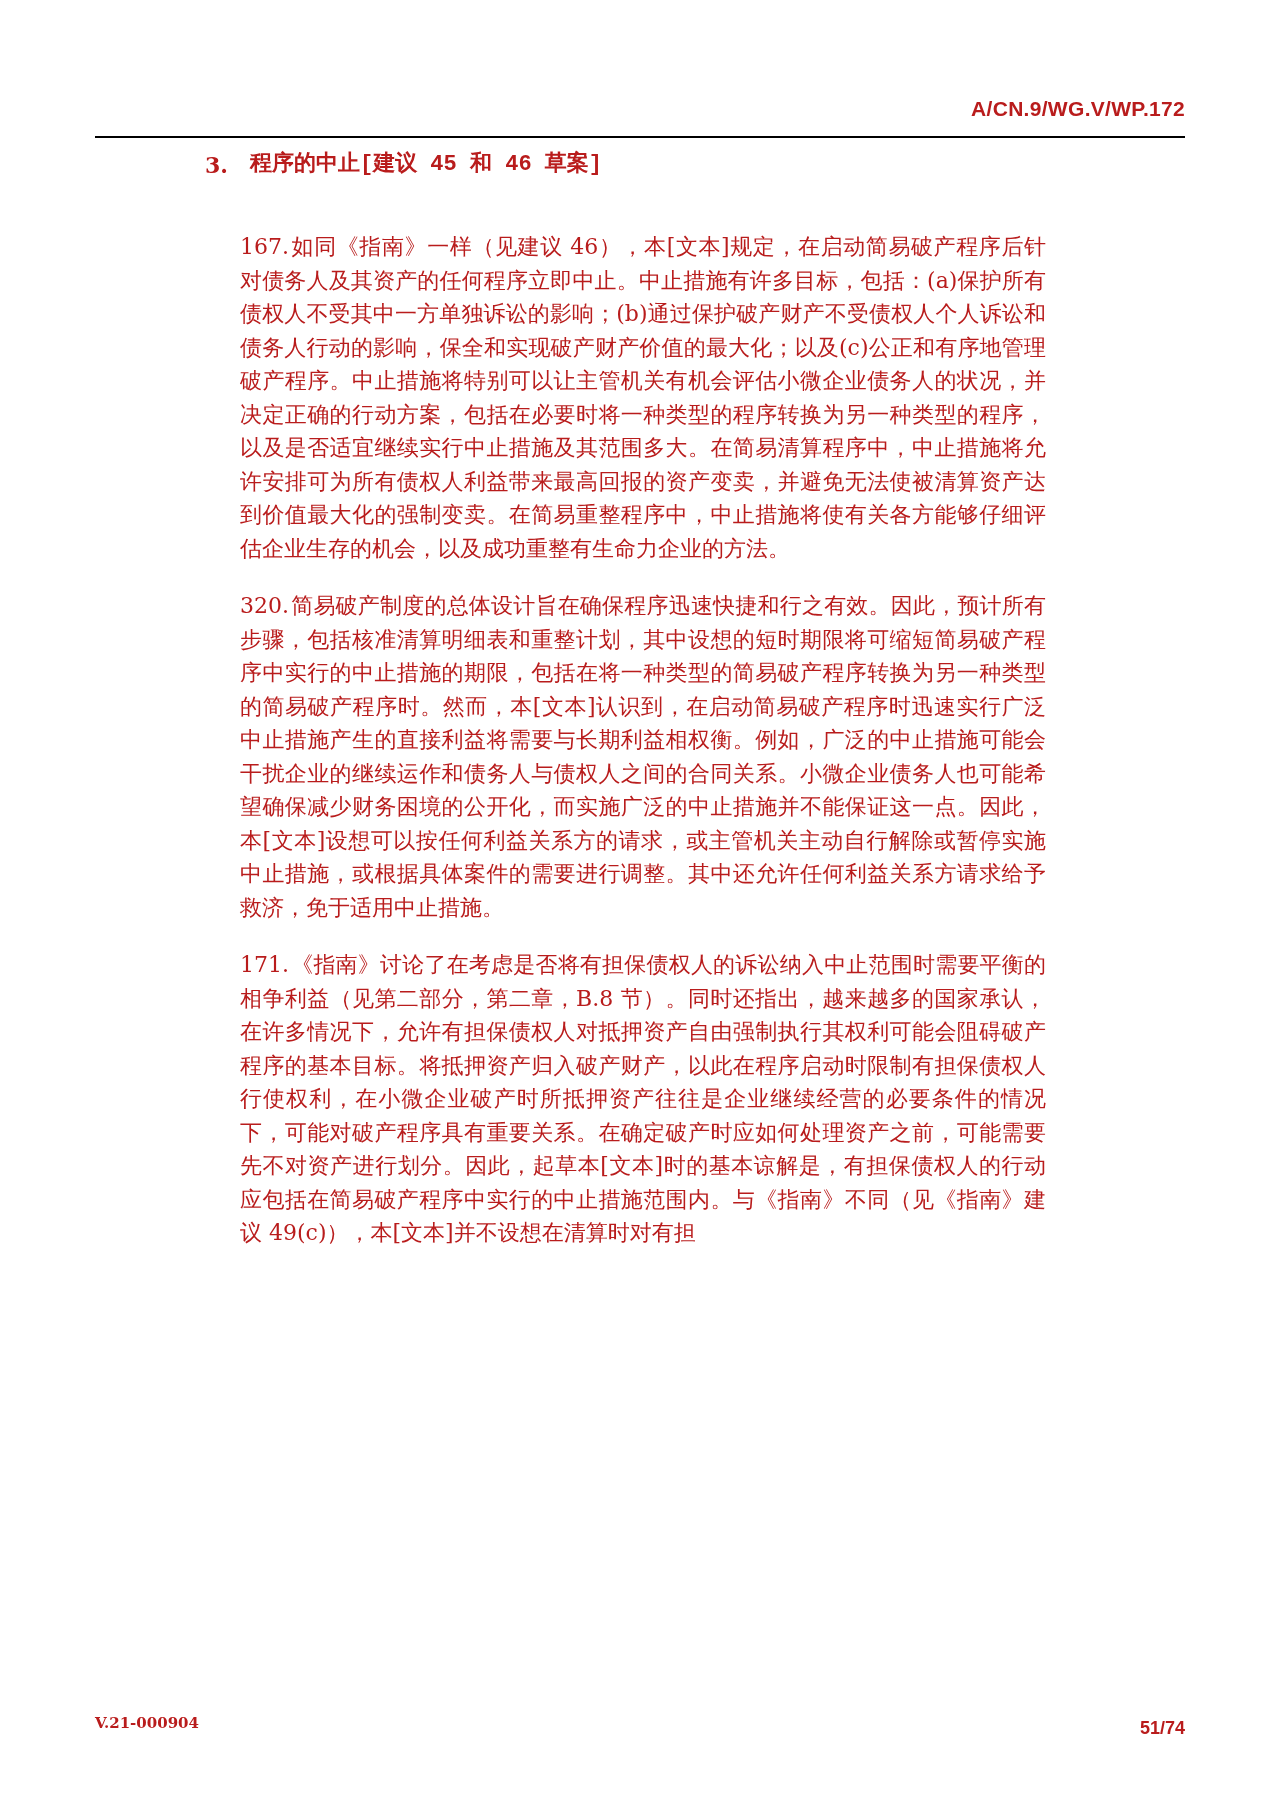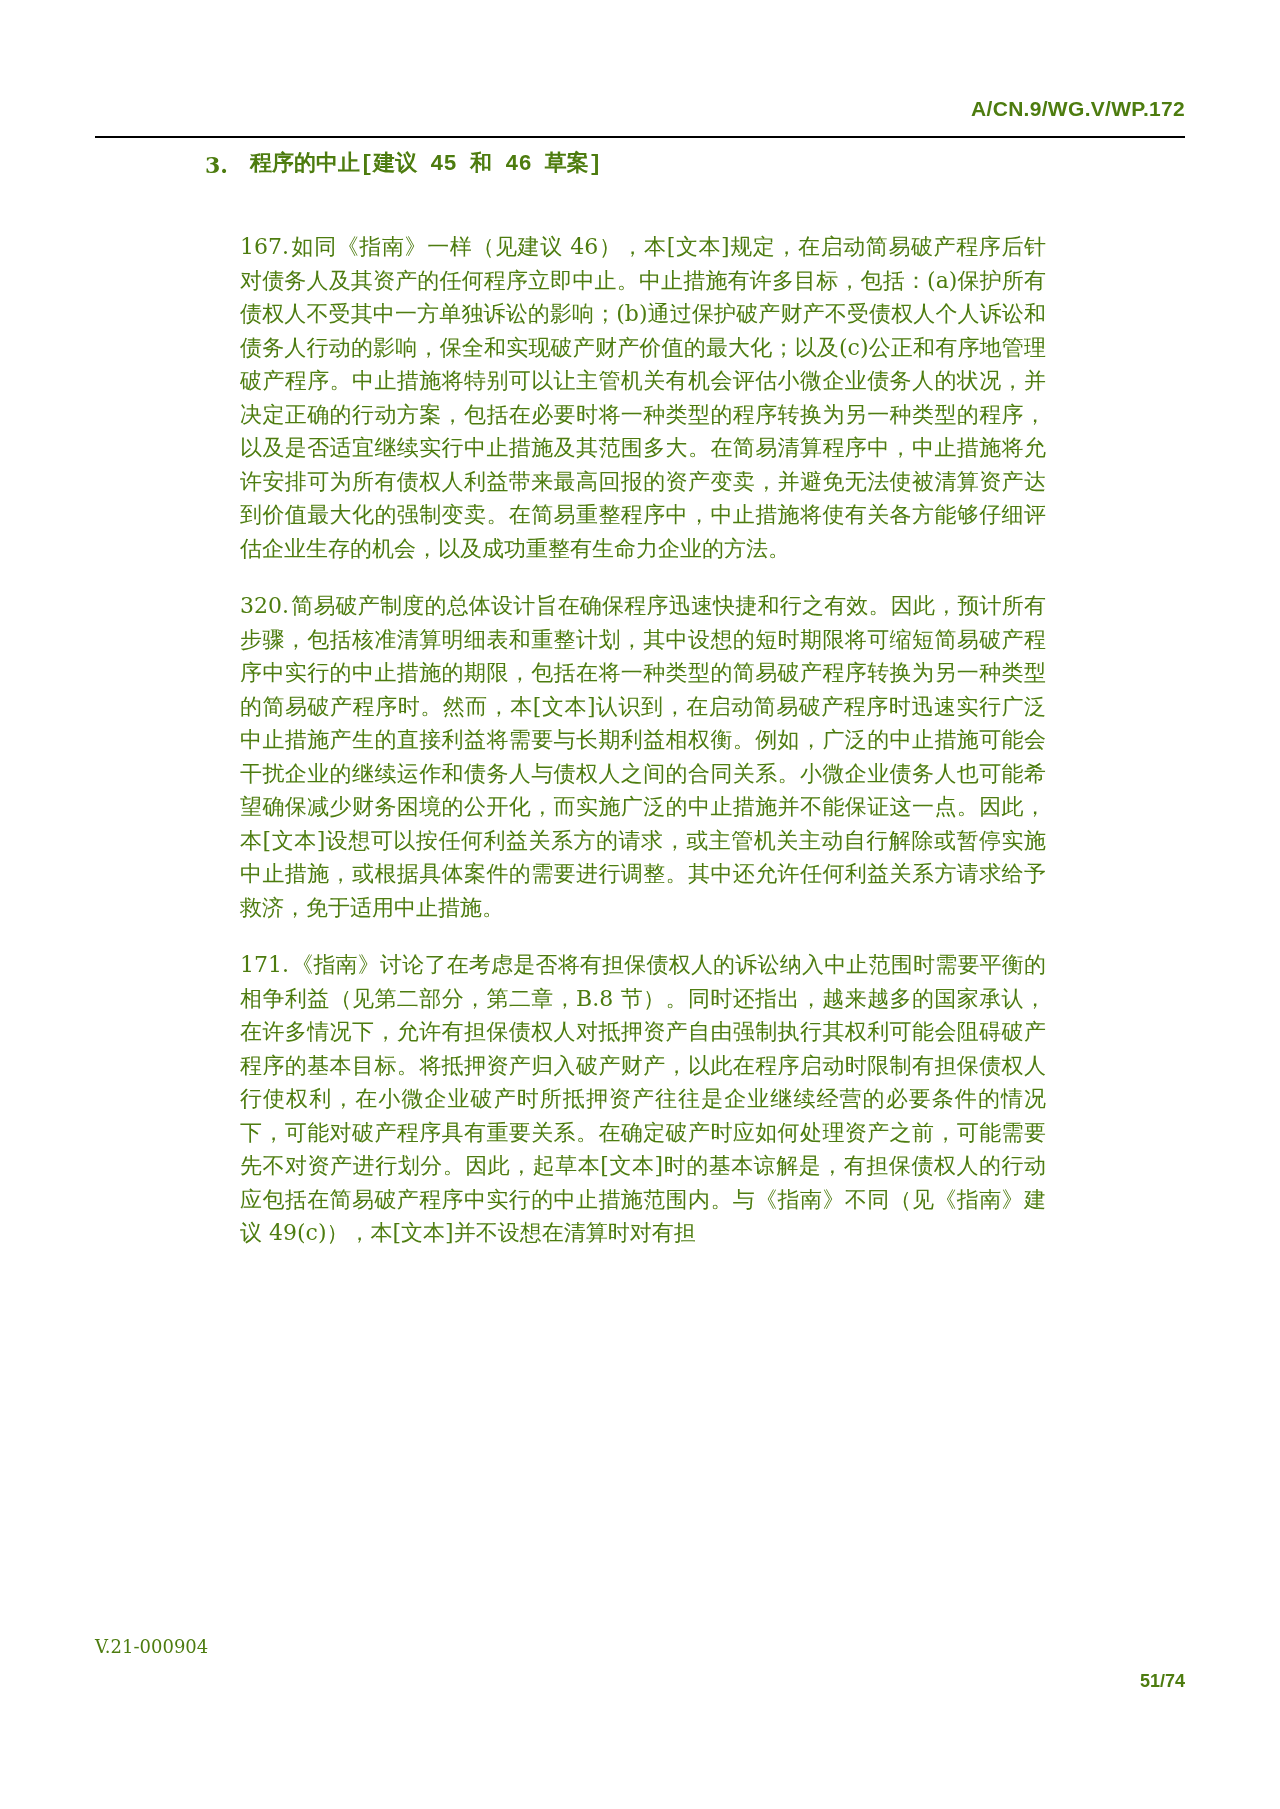--- a/index.html
+++ b/index.html
@@ -5,21 +5,21 @@
   html, body {
     margin: 0;
     padding: 0;
     background: #ffffff;
   }
   .page {
     position: relative;
     width: 1280px;
     height: 1809px;
     background: #ffffff;
-    color: #4d7c0f;
+    color: #b91c1c;
     font-family: "DejaVu Serif", "Liberation Serif", serif;
     overflow: hidden;
   }
   .doc-symbol {
     position: absolute;
     top: 97px;
     right: 95px;
     font-family: "Liberation Sans", "DejaVu Sans", sans-serif;
     font-weight: bold;
     font-size: 21px;
@@ -65,29 +65,30 @@
     line-height: 33.5px;
     text-align: justify;
     letter-spacing: 0;
   }
   .para-number {
     margin-right: 2px;
   }
   .footer-left {
     position: absolute;
     left: 95px;
-    top: 1636px;
-    font-size: 18px;
+    top: 1714px;
+    font-size: 15px;
     font-family: "DejaVu Serif", "Liberation Serif", serif;
     white-space: nowrap;
+    font-weight: bold;
   }
   .footer-right {
     position: absolute;
     right: 95px;
-    top: 1671px;
+    top: 1718px;
     font-family: "Liberation Sans", "DejaVu Sans", sans-serif;
     font-weight: bold;
     font-size: 18px;
     white-space: nowrap;
   }
 </style>
 </head>
 <body>
 
 <div class="page">

